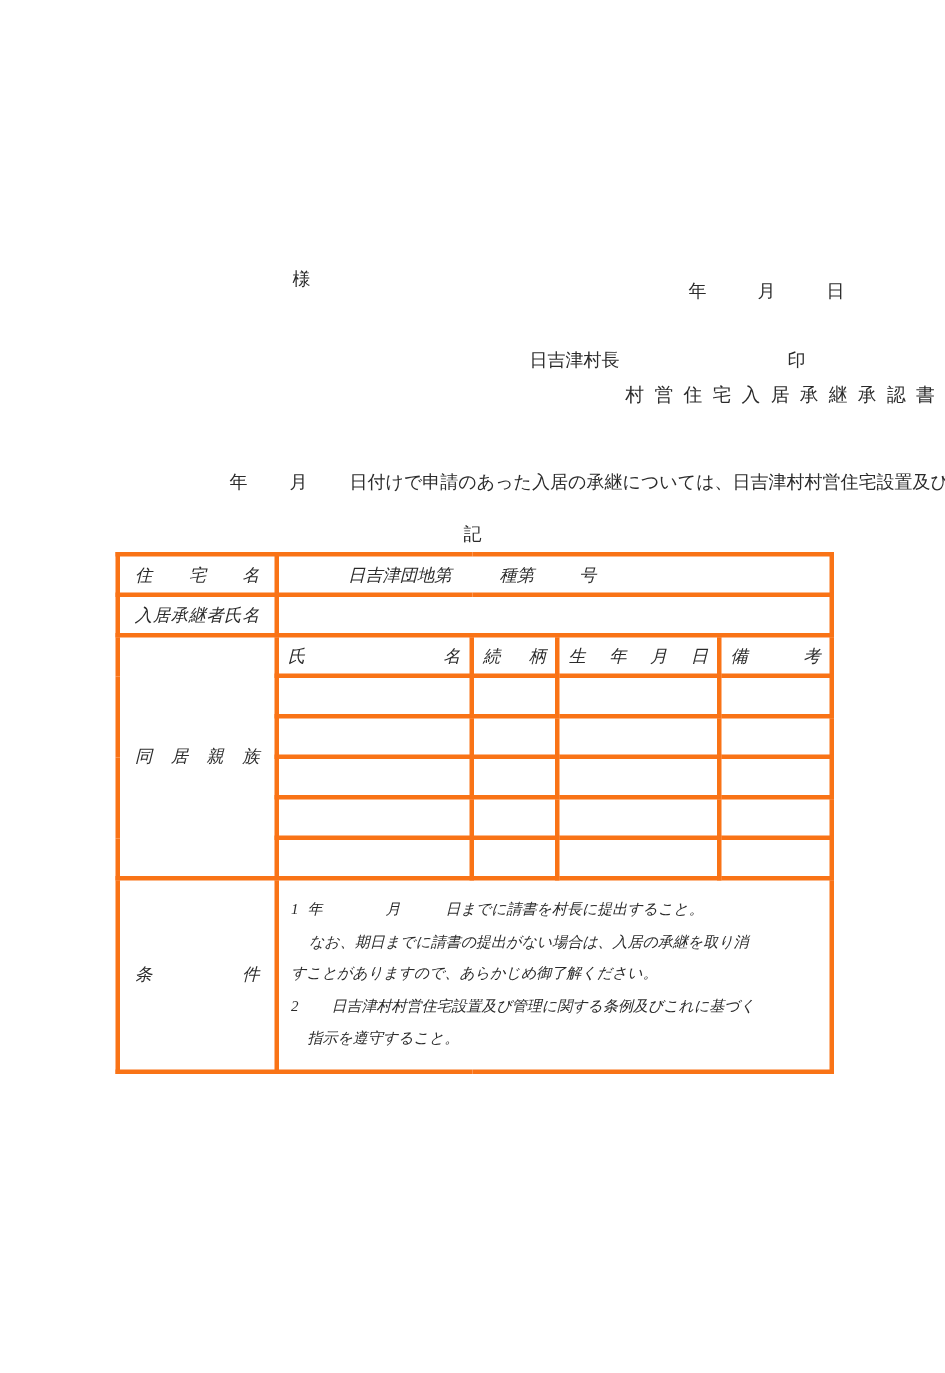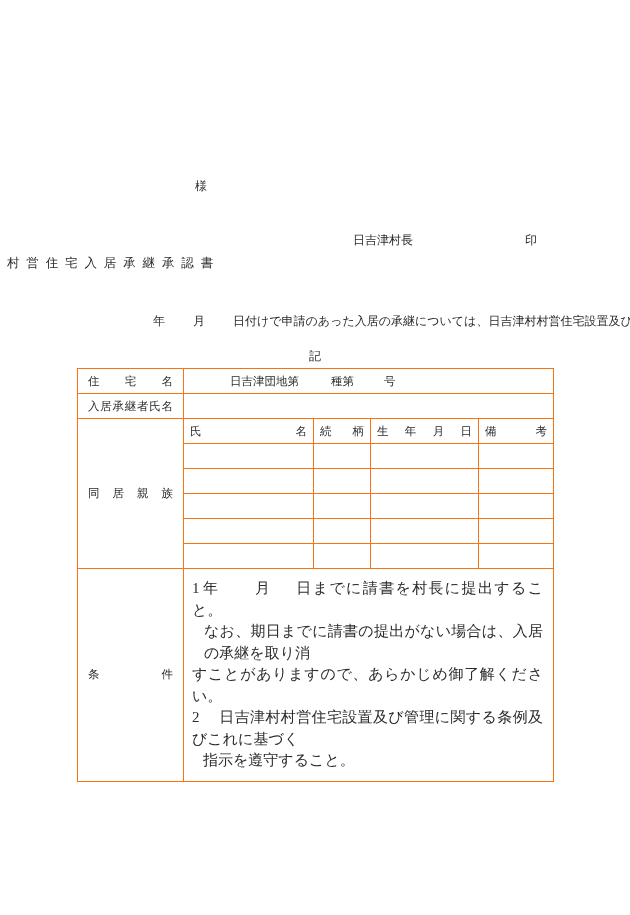--- a/index.html
+++ b/index.html
@@ -67,21 +67,21 @@
   .issuer .seal {
     display: inline-block;
     margin-left: 112px;
   }
 
   
   .doc-title {
     left: 0;
     top: 255px;
     width: 630px;
-    text-align: left;
+    text-align: right;
     font-size: 12.5px;
     letter-spacing: 0.55em;
     text-indent: 0.55em;
   }
 
   
   .body-para {
     left: 77px;
     top: 290px;
     width: 478px;
@@ -106,24 +106,25 @@
   table.form-table {
     position: absolute;
     left: 77px;
     top: 368px;
     width: 476px;
     border-collapse: collapse;
     table-layout: fixed;
     font-size: 11.5px;
   }
   table.form-table td {
-    border: 1px solid #f97316;
+    border: 3px solid #f97316;
     padding: 0;
     vertical-align: middle;
     height: 24px;
+    font-style: italic;
   }
 
   
   .lbl {
     text-align: justify;
     text-align-last: justify;
     padding: 0 10px !important;
     font-size: 11.5px;
     white-space: nowrap;
   }
@@ -151,21 +152,21 @@
     margin-top: 40px;
   }
 
   .empty-row td { height: 24px; }
 
   
   .cond-body {
     padding: 9px 10px 9px 8px !important;
     vertical-align: top;
     line-height: 21.5px;
-    font-size: 15px;
+    font-size: 10px;
     height: 128px;
   }
   .cond-line {
     display: block;
     text-align: justify;
   }
   .num { display: inline-block; width: 11px; }
   .cond-nen   { display: inline-block; width: 52px; }
   .cond-tsuki { display: inline-block; width: 40px; }
   .cond-cont  { padding-left: 12px; display: block; }
@@ -173,20 +174,23 @@
   .item2-gap { display: inline-block; width: 16px; }
   .item2-cont { padding-left: 11px; display: block; }
 </style>
 </head>
 <body>
 
 <div class="page">
 
 
   <div class="abs receipt">
+    <span class="row">
+      <span class="c-blank"></span><span class="c-nen">年</span><span class="c-tsuki">月</span><span class="c-hi">日</span>
+    </span>
   </div>
 
   <div class="abs addressee">様</div>
 
   <div class="abs issuer">
     <span>日吉津村長</span><span class="seal">印</span>
   </div>
 
   <div class="abs doc-title">村営住宅入居承継承認書</div>
 

